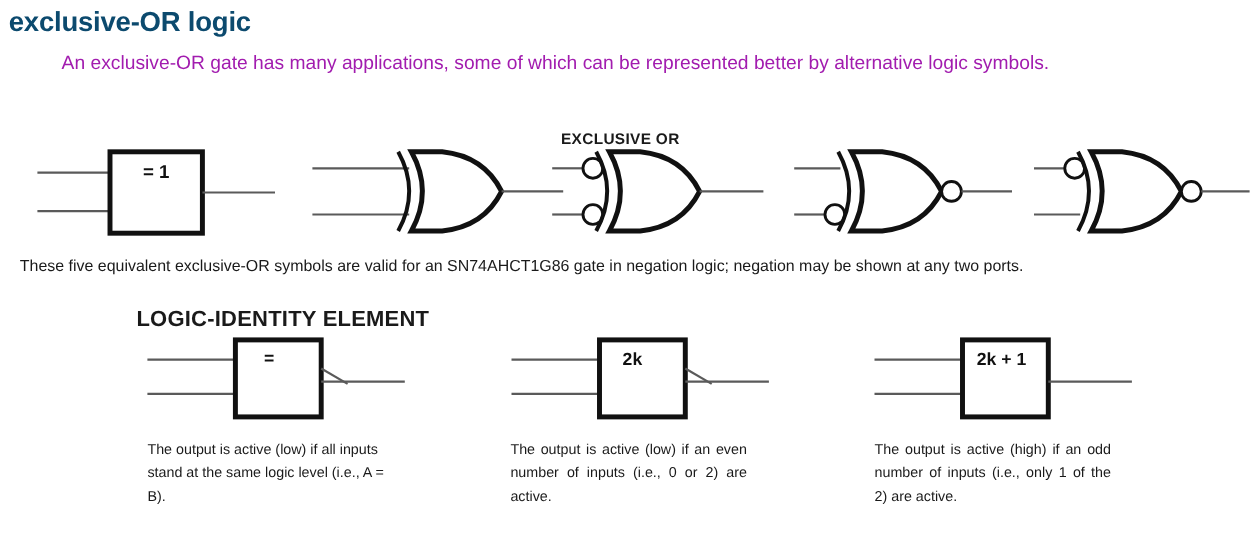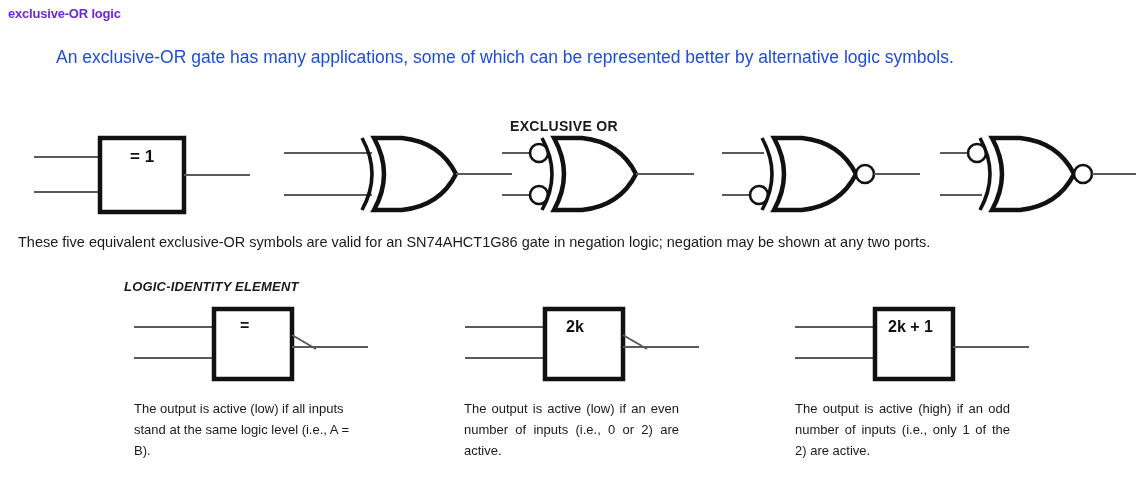--- a/index.html
+++ b/index.html
@@ -18,33 +18,33 @@
   .page {
     position: relative;
     width: 1145px;
     height: 492px;
   }
   .abs { position: absolute; }
 
   #page-title {
     left: 8px;
     top: 6px;
-    font-size: 13px;
+    font-size: 25px;
     font-weight: bold;
     letter-spacing: -0.2px;
-    color: #6d28d9;
+    color: #0c4a6e;
   }
 
   #intro-paragraph {
     left: 56px;
     top: 44px;
     width: 1080px;
     font-size: 17.5px;
     line-height: 26px;
-    color: #1d4ed8;
+    color: #a21caf;
   }
 
   #exclusive-or-heading {
     left: 510px;
     top: 118px;
     font-size: 14px;
     font-weight: bold;
     letter-spacing: 0.3px;
   }
 
@@ -61,24 +61,23 @@
     top: 232px;
     width: 1120px;
     font-size: 14.5px;
     line-height: 20px;
     white-space: nowrap;
   }
 
   .element-heading {
     position: absolute;
     top: 279px;
-    font-size: 13px;
+    font-size: 20px;
     font-weight: bold;
     letter-spacing: 0.2px;
-    font-style: italic;
   }
   #heading-logic-identity { left: 124px; }
   #heading-even-parity   { left: 467px; }
   #heading-odd-parity    { left: 798px; }
 
   .element-symbol { position: absolute; top: 303px; }
   #symbol-logic-identity { left: 130px; }
   #symbol-even-parity    { left: 461px; text-align: right; }
   #symbol-odd-parity     { left: 791px; }
 

